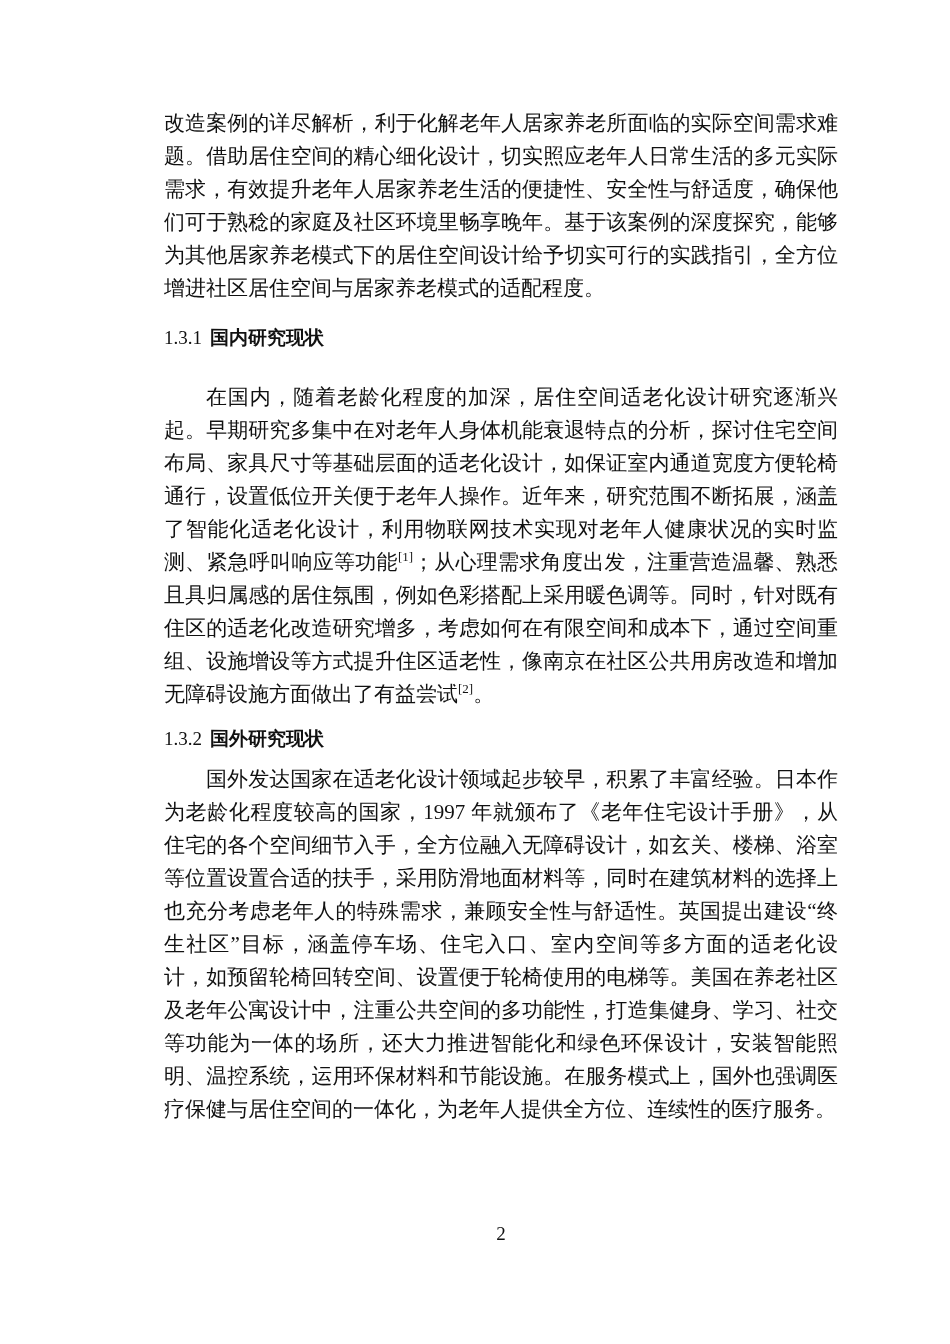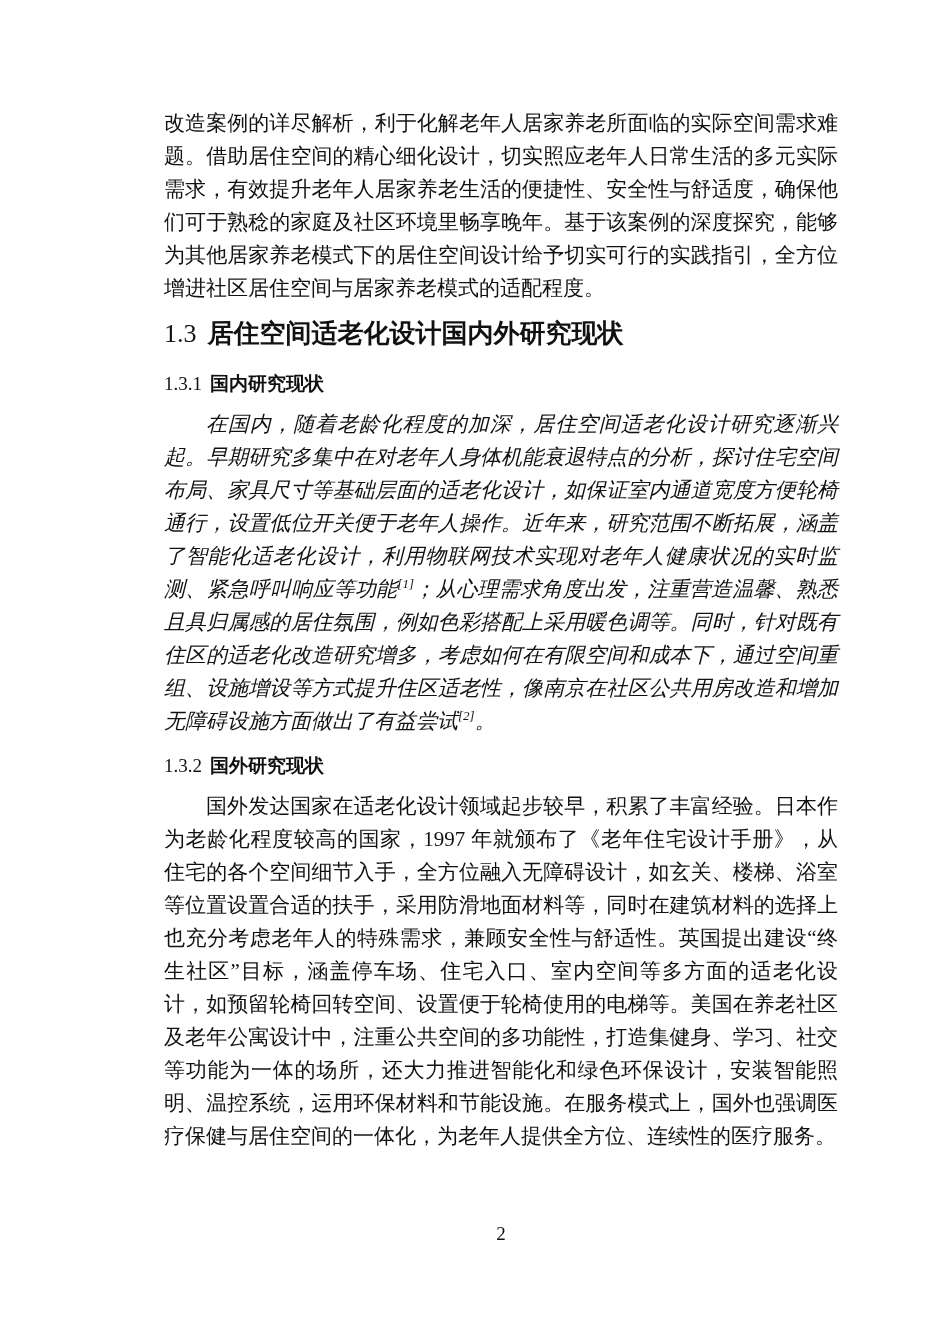--- a/index.html
+++ b/index.html
@@ -26,21 +26,21 @@
     margin: 0;
     font-family: "Liberation Serif", "DejaVu Serif", serif;
     font-size: 21px;
     line-height: 33px;
     text-align: justify;
     letter-spacing: 0;
     color: #111111;
   }
   p.body.indent { text-indent: 2em; }
   p.mt-intro    { margin-top: 107px; }
-  p.mt-domestic { margin-top: 9px; font-style: italic; }
+  p.mt-domestic { margin-top: 28px; }
   p.mt-foreign  { margin-top: 9px; }
 
   sup.ref {
     font-family: "Liberation Serif", "DejaVu Serif", serif;
     font-size: 13px;
     line-height: 0;
     vertical-align: super;
   }
 
   h2.section {
@@ -83,23 +83,20 @@
   }
 </style>
 </head>
 <body>
 
 <div class="page">
   <div class="content">
 
     <p class="body mt-intro">改造案例的详尽解析，利于化解老年人居家养老所面临的实际空间需求难题。借助居住空间的精心细化设计，切实照应老年人日常生活的多元实际需求，有效提升老年人居家养老生活的便捷性、安全性与舒适度，确保他们可于熟稔的家庭及社区环境里畅享晚年。基于该案例的深度探究，能够为其他居家养老模式下的居住空间设计给予切实可行的实践指引，全方位增进社区居住空间与居家养老模式的适配程度。</p>
 
-    <h2 class="section">
-      <span class="hnum">1.3</span><span class="htitle">居住空间适老化设计国内外研究现状</span>
-    </h2>
 
     <h3 class="subsection mt-sub1">
       <span class="hnum">1.3.1</span><span class="htitle">国内研究现状</span>
     </h3>
 
     <p class="body indent mt-domestic">在国内，随着老龄化程度的加深，居住空间适老化设计研究逐渐兴起。早期研究多集中在对老年人身体机能衰退特点的分析，探讨住宅空间布局、家具尺寸等基础层面的适老化设计，如保证室内通道宽度方便轮椅通行，设置低位开关便于老年人操作。近年来，研究范围不断拓展，涵盖了智能化适老化设计，利用物联网技术实现对老年人健康状况的实时监测、紧急呼叫响应等功能<sup class="ref">[1]</sup>；从心理需求角度出发，注重营造温馨、熟悉且具归属感的居住氛围，例如色彩搭配上采用暖色调等。同时，针对既有住区的适老化改造研究增多，考虑如何在有限空间和成本下，通过空间重组、设施增设等方式提升住区适老性，像南京在社区公共用房改造和增加无障碍设施方面做出了有益尝试<sup class="ref">[2]</sup>。</p>
 
     <h3 class="subsection mt-sub2">
       <span class="hnum">1.3.2</span><span class="htitle">国外研究现状</span>
     </h3>

